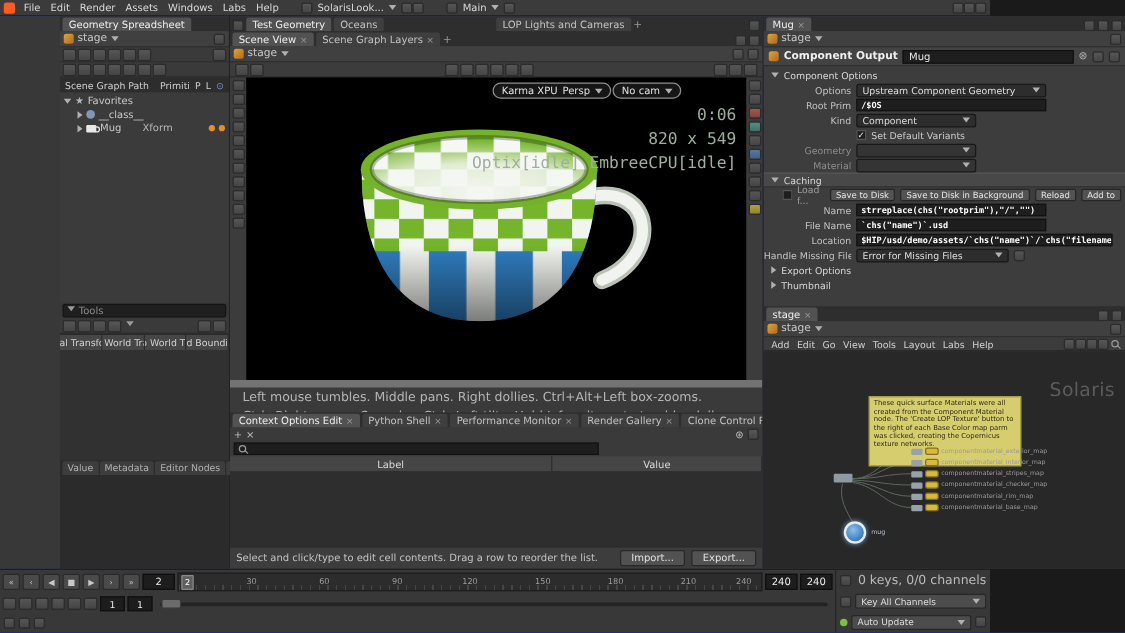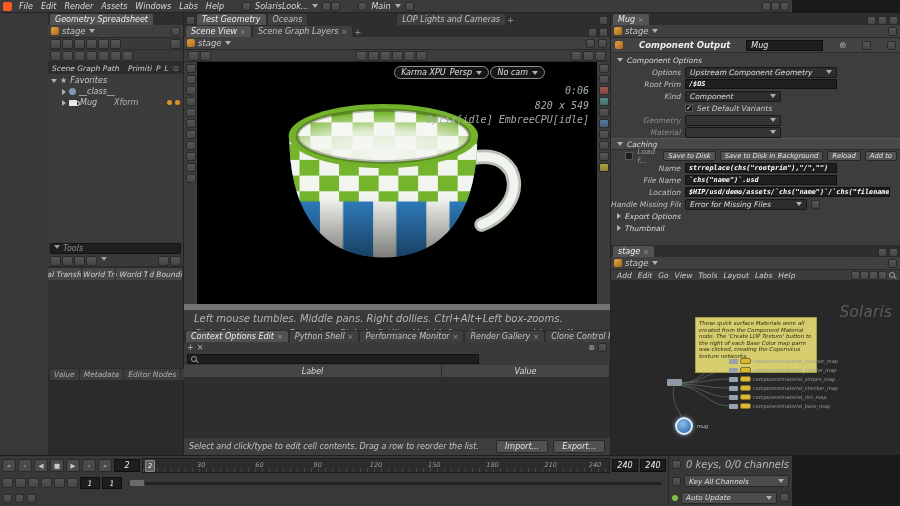--- a/index.html
+++ b/index.html
@@ -1,18 +1,18 @@
 <!DOCTYPE html>
 <html><head>
 <meta charset="utf-8">
 <style>
   * { margin:0; padding:0; box-sizing:border-box; }
   html,body { width:900px; height:506px; overflow:hidden; background:#1a1a1a; }
   .root { position:relative; width:792px; height:506px; background:#1d4ed8;
-          font-family:"DejaVu Sans",sans-serif; font-size:8.5px; color:#c8c8c8;font-style:italic; }
+          font-family:"DejaVu Sans",sans-serif; font-size:8.5px; color:#c8c8c8; }
 
   
   .ib { width:11px; height:10px; background:linear-gradient(#565656,#454545);
         border:1px solid #2b2b2b; border-radius:2px; flex:none; }
   .ib.sm { width:9px; height:9px; }
   .ib.red { background:linear-gradient(#a05a50,#7e453e); }
   .ib.blue { background:linear-gradient(#57789f,#435f82); }
   .ib.yellow { background:linear-gradient(#b0a145,#8f8234); }
   .ib.teal { background:linear-gradient(#549085,#426f66); }
   .cdown { width:0; height:0; border-left:3px solid transparent; border-right:3px solid transparent;
@@ -80,21 +80,21 @@
              align-items:center; gap:1px; padding:0 4px; flex:none; }
   .viewport { height:242px; display:flex; flex:none; }
   .vbar { width:13px; background:#3c3c3c; display:flex; flex-direction:column; align-items:center;
           gap:2px; padding:2px 0; flex:none; }
   .vbar .ib { width:10px; height:9px; }
   .canvas { flex:1; background:#000; position:relative; overflow:hidden; }
   .pill { position:absolute; top:4px; height:13px; border:1px solid #8f8f8f; border-radius:7px;
           background:rgba(28,28,28,.8); color:#e0e0e0; display:flex; align-items:center; gap:4px;
           padding:0 6px; font-size:8px; white-space:nowrap; }
   .vinfo { position:absolute; top:22px; right:8px; text-align:right;
-           font-family:"DejaVu Sans Mono",monospace; font-size:10px; color:#9fae9f; line-height:1.45; }
+           font-family:"DejaVu Sans Mono",monospace; font-size:13px; color:#9fae9f; line-height:1.45; }
   .mugwrap { position:absolute; left:50%; top:55%; transform:translate(-50%,-50%); }
   .helpbar { height:26px; background:#3a3a3a; border-top:6px solid #737373; color:#b5b5b5;
              font-size:10px; line-height:1.5; padding:1px 10px; flex:none; overflow:hidden; }
   .toolbar2 { height:11px; background:#3a3a3a; display:flex; align-items:center; gap:3px;
               padding:0 3px; flex:none; color:#bbb; font-size:8px; }
   .searchrow { height:12px; background:#3a3a3a; display:flex; align-items:center; padding:0 3px; flex:none; }
   .searchbox { width:292px; height:10px; background:#1e1e1e; border:1px solid #131313;
                display:flex; align-items:center; padding:0 3px; }
   .thead { height:12px; display:flex; flex:none; }
   .thcell { background:#454545; border-right:1px solid #292929; display:flex; align-items:center;
@@ -104,21 +104,21 @@
   .tbody { flex:1; background:#2e2e2e; }
   .statusrow { height:18px; background:#3d3d3d; border-top:1px solid #292929; display:flex;
                align-items:center; gap:5px; padding:0 5px; font-size:8px; color:#c2c2c2; flex:none; }
   .btn { background:#525252; border:1px solid #282828; border-radius:2px; color:#e0e0e0;
          padding:1px 8px; font-size:8px; white-space:nowrap; }
 
   
   .right { position:absolute; left:610px; top:13px; width:290px; bottom:51px; background:#3d3d3d;
            border-left:1px solid #232323; display:flex; flex-direction:column; }
   .phead { height:15px; background:#434343; border-bottom:1px solid #2d2d2d; display:flex;
-           align-items:center; gap:16px; padding:0 4px; flex:none; }
+           align-items:center; gap:4px; padding:0 4px; flex:none; }
   .ptitle { font-weight:bold; color:#efefef; font-size:8.5px; white-space:nowrap; }
   .namefield { flex:1; height:11px; background:#1e1e1e; border:1px solid #101010; color:#e8e8e8;
                display:flex; align-items:center; padding:0 4px; font-size:8px; }
   .params { height:192px; flex:none; padding-top:1px; font-size:7.5px; }
   .prow { height:12px; display:flex; align-items:center; gap:4px; padding-right:3px; }
   .plabel { width:70px; flex:none; text-align:right; color:#c0c0c0; white-space:nowrap; overflow:hidden; }
   .plabel.dim { color:#8c8c8c; }
   .pfield { background:#1e1e1e; border:1px solid #121212; height:10px; display:flex; align-items:center;
             padding:0 3px; color:#fff; font-family:"DejaVu Sans Mono",monospace; font-size:6.8px;
             font-weight:bold; white-space:nowrap; overflow:hidden; }

